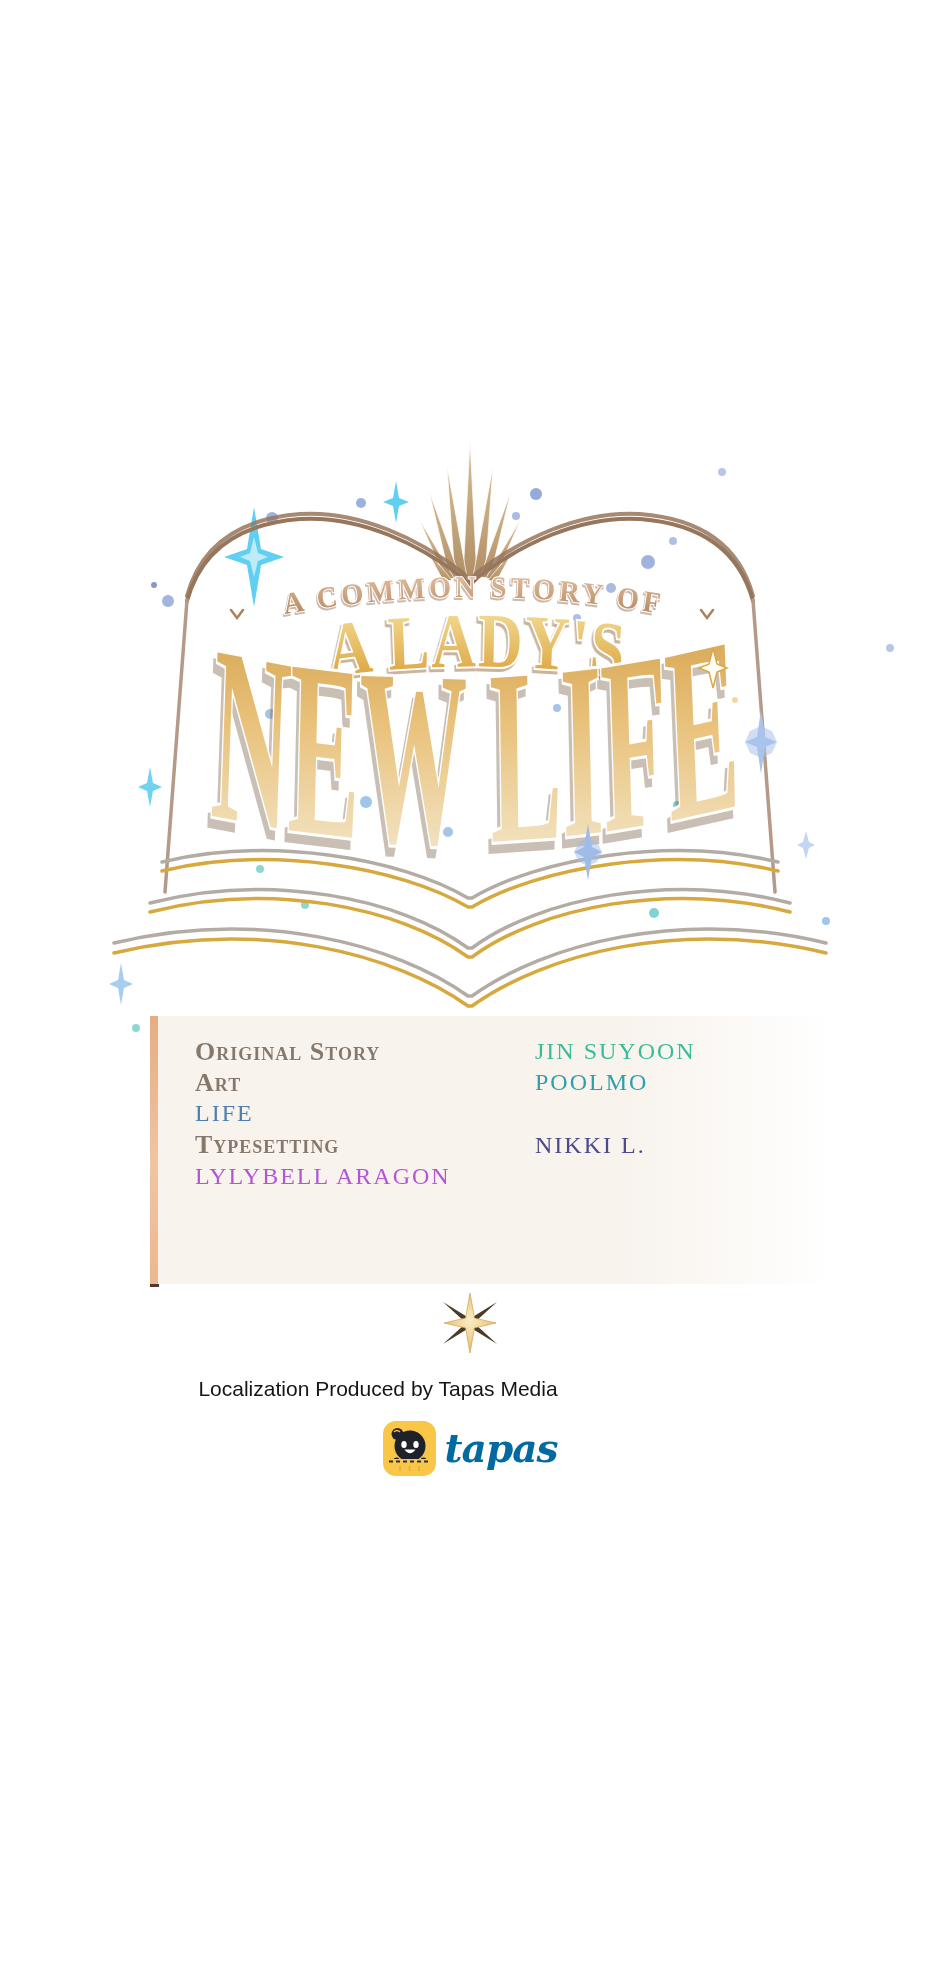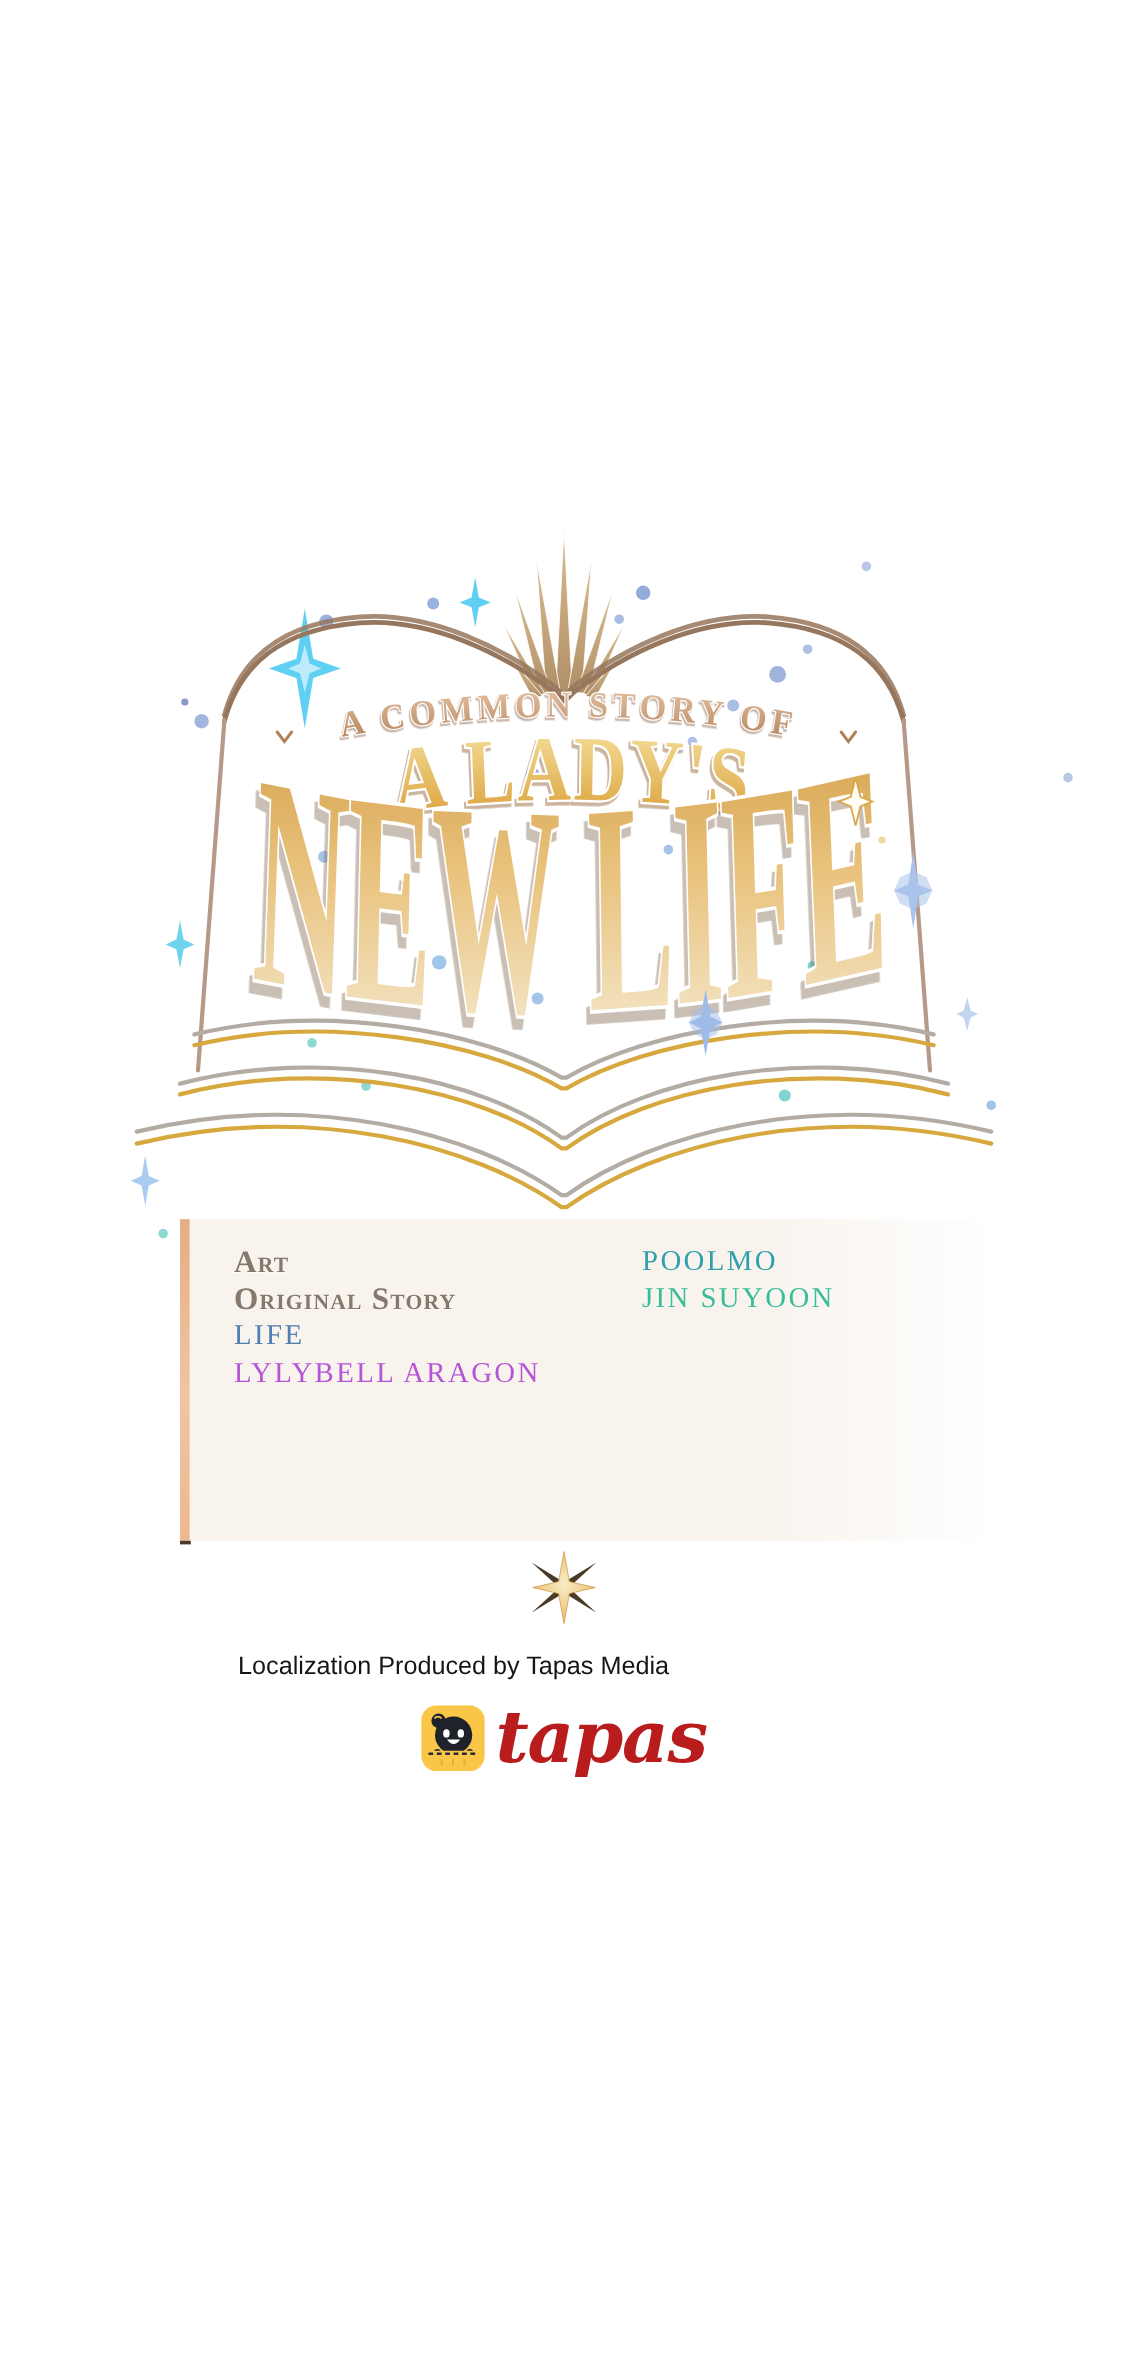--- a/index.html
+++ b/index.html
@@ -34,21 +34,21 @@
         font-weight:bold;font-size:26px;color:#86796c;letter-spacing:1px;
         text-shadow:0 1px 0 rgba(255,255,255,.8);}
   .cname{font-family:"Liberation Serif", serif;font-size:24px;letter-spacing:2px;}
 
   .divider-sparkle{position:absolute;left:430px;top:1288px;}
   .loc-note{position:absolute;left:0;top:1377px;width:756px;text-align:center;
         font-family:"Liberation Sans", sans-serif;font-size:21px;color:#151515;}
   .brand{position:absolute;left:0;top:1421px;width:940px;display:flex;
         justify-content:center;align-items:center;gap:9px;}
   .wordmark{font-family:"DejaVu Serif", serif;font-style:italic;font-weight:bold;
-        font-size:60px;color:#b91c1c;line-height:55px;letter-spacing:-1px;}
+        font-size:39px;color:#0369a1;line-height:55px;letter-spacing:-1px;}
 </style>
 </head>
 <body>
 
 <div class="canvas">
 
   <svg class="logo-art" width="940" height="640" viewBox="0 430 940 640">
     <defs>
       <linearGradient id="gTag" x1="0" y1="0" x2="0" y2="1">
         <stop offset="0" stop-color="#e6c3a4"></stop>
@@ -170,29 +170,33 @@
       <polygon points="588,824 592,847 602,852 592,857 588,880 584,857 574,852 584,847" fill="#9fbbe8"></polygon>
       <polygon points="588,838 597,842 602,852 597,862 588,866 579,862 574,852 579,842" opacity=".5" fill="#9fbbe8"></polygon>
       <polygon points="806,831 809,842 815,845 809,848 806,859 803,848 797,845 803,842" fill="#c2d6f0"></polygon>
     </g>
   </svg>
 
   <div class="credits-panel">
     <div class="accent-bar"></div>
     <div class="rows">
       <div class="crow">
+        <span class="role">Original Story</span>
+        <span class="cname" style="color: rgb(56, 189, 154);">JIN SUYOON</span>
+      </div>
+      <div class="crow">
         <span class="role">Art</span>
         <span class="cname" style="color: rgb(47, 160, 171);">POOLMO</span>
       </div>
       <div class="crow">
-        <span class="role">Original Story</span>
-        <span class="cname" style="color: rgb(56, 189, 154);">JIN SUYOON</span>
-      </div>
-      <div class="crow">
         <span class="cname" style="color: rgb(77, 127, 176);">LIFE</span>
+      </div>
+      <div class="crow">
+        <span class="role">Typesetting</span>
+        <span class="cname" style="color: rgb(75, 74, 140);">NIKKI L.</span>
       </div>
       <div class="crow">
         <span class="cname" style="color: rgb(180, 85, 216);">LYLYBELL ARAGON</span>
       </div>
     </div>
   </div>
 
   <svg class="divider-sparkle" width="80" height="70" viewBox="-40 -35 80 70">
     <defs>
       <radialGradient id="gSpark" cx=".5" cy=".45" r=".65">

